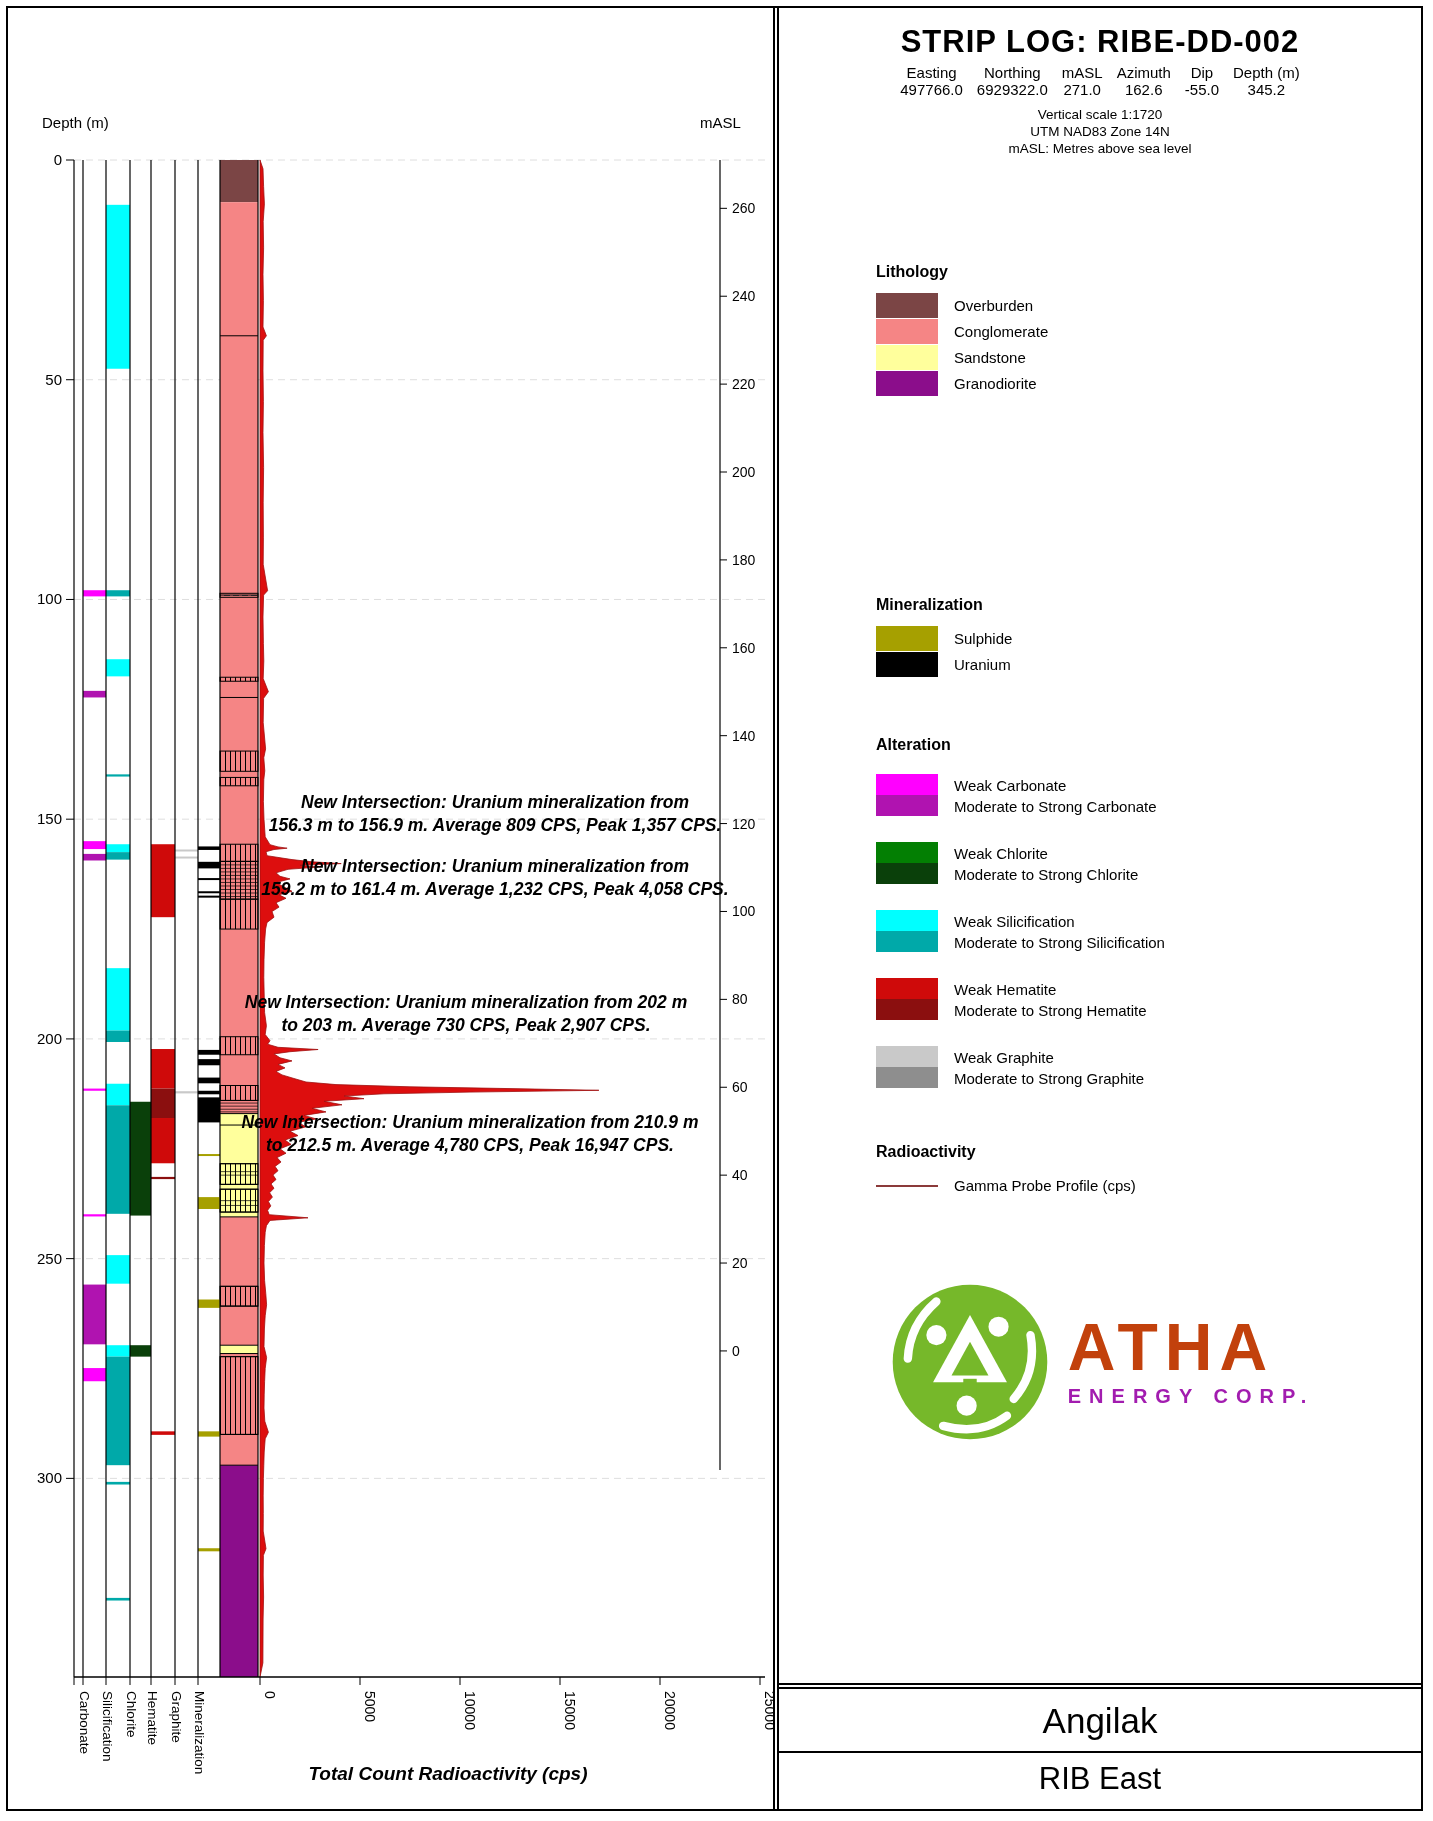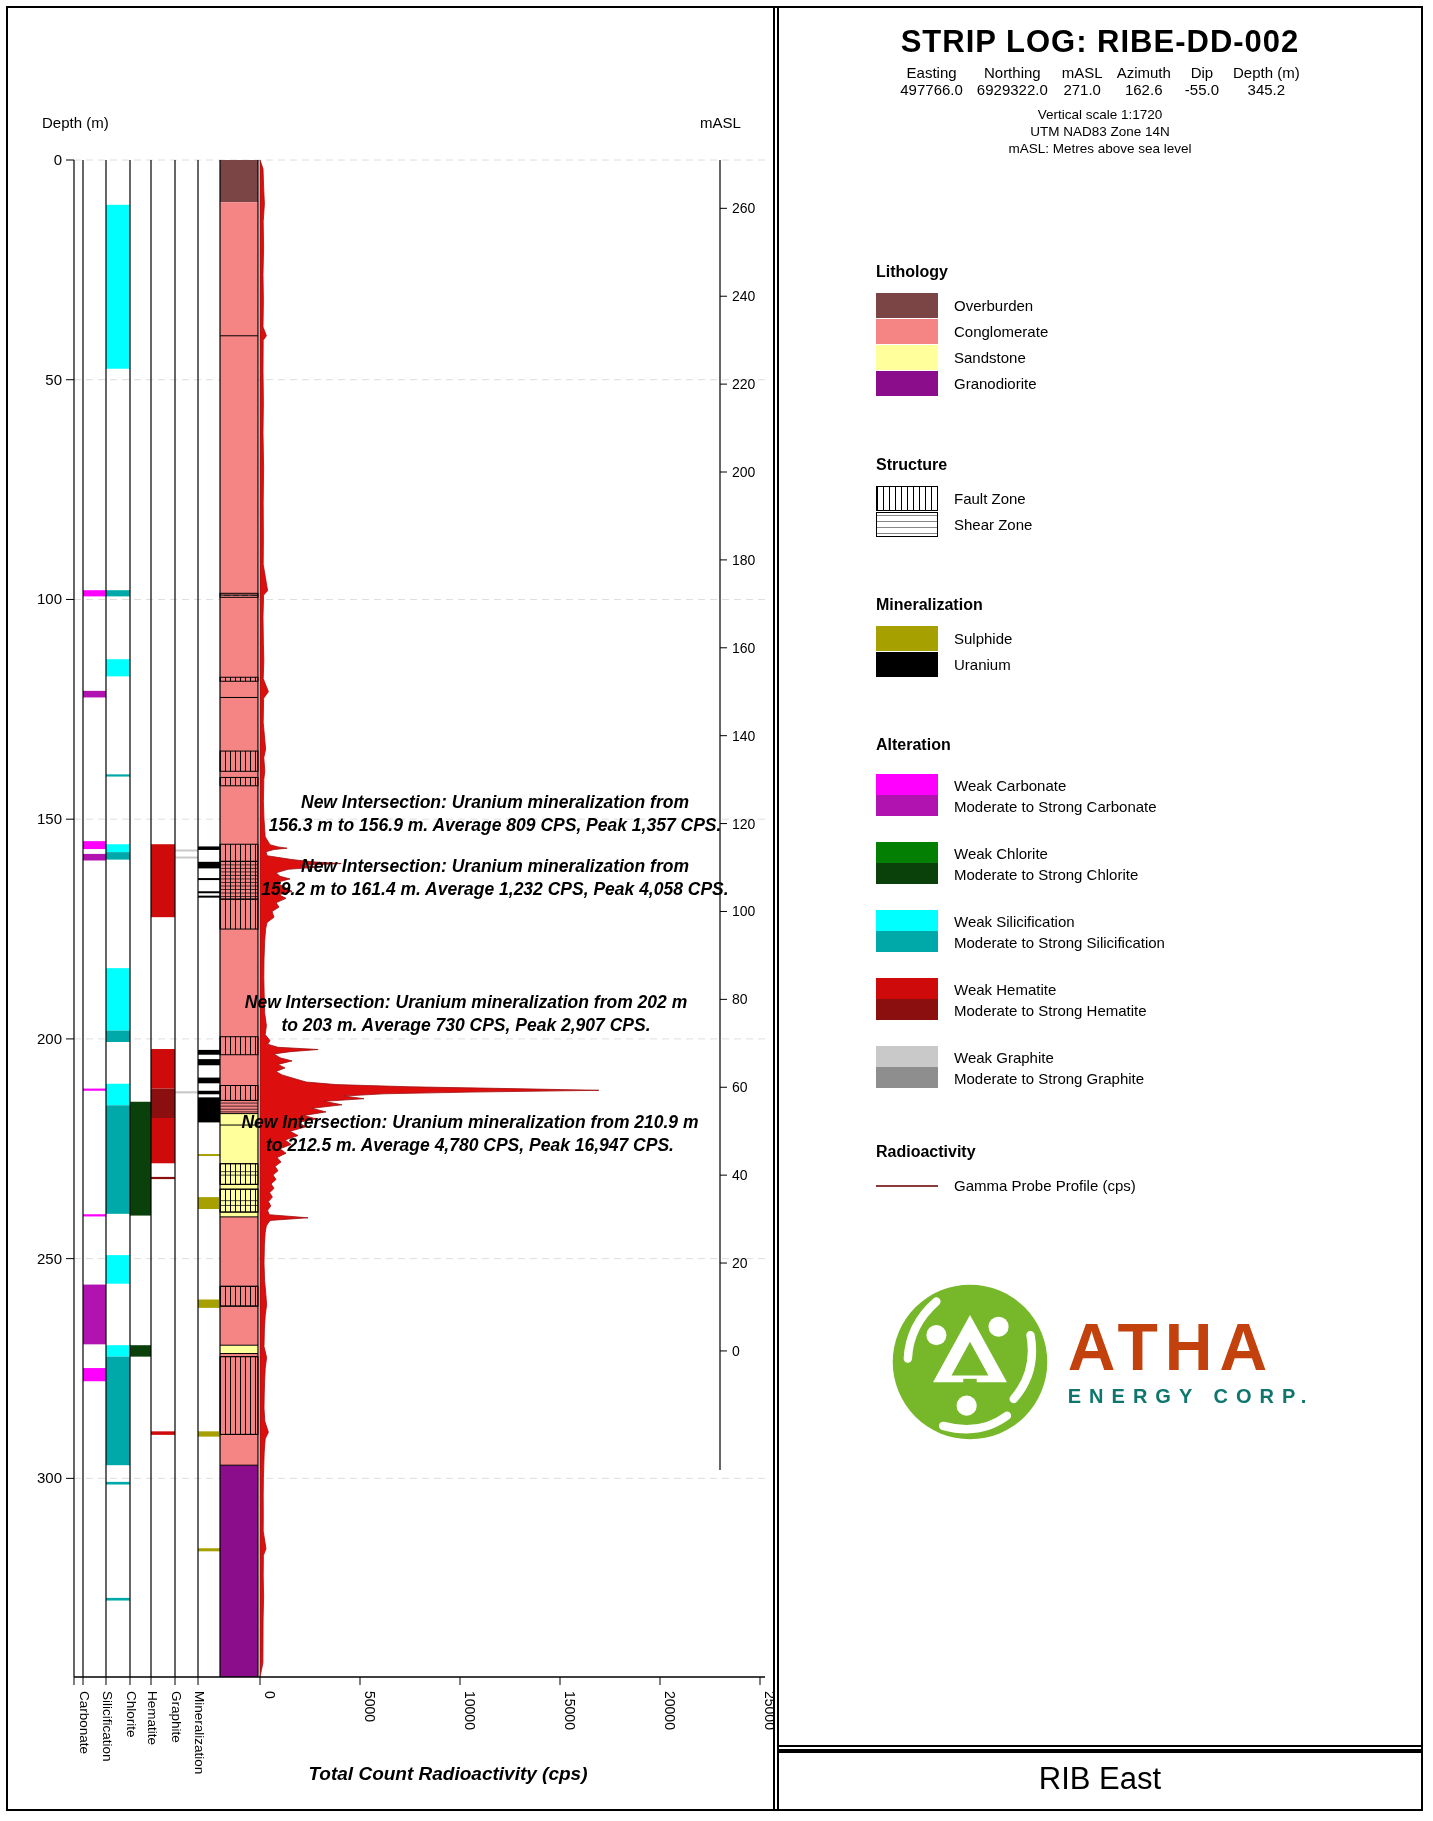--- a/index.html
+++ b/index.html
@@ -31,21 +31,21 @@
        border:1px solid #000;box-sizing:border-box;}
   .alt-pair{display:flex;margin-bottom:26px;}
   .alt-swatches{width:62px;margin-right:16px;flex:none;}
   .alt-swatches div{width:62px;height:21px;}
   .alt-labels div{font-size:15px;height:21px;line-height:23px;}
   .radio-row{display:flex;align-items:center;}
   .radio-line{width:62px;height:0;border-top:2px solid #8B3A3A;margin-right:16px;}
   .logo-block{position:absolute;left:0;width:100%;top:1270px;display:flex;
        align-items:center;justify-content:center;gap:14px;}
   .logo-text .atha{font-size:66px;font-weight:bold;letter-spacing:7px;color:#c2410c;line-height:60px;}
-  .logo-text .corp{font-size:20px;letter-spacing:8px;color:#0f766e;font-weight:bold;margin-top:8px;}
+  .logo-text .corp{font-size:20px;letter-spacing:8px;color:#a21caf;font-weight:bold;margin-top:8px;}
   .rp-footer{position:absolute;left:0;bottom:0;width:100%;border-top:6px double #000;}
   .footer-main{font-size:35px;text-align:center;padding:12px 0 10px 0;}
   .footer-sub{font-size:31px;text-align:center;border-top:2px solid #000;padding:8px 0 12px 0;}
 </style>
 </head>
 <body>
 
 <div class="outer-frame">
 
   <div class="strip-panel">
@@ -340,33 +340,20 @@
             <div class="swatch " style="background: rgb(255, 255, 156);"></div>
             <div class="leg-label">Sandstone</div>
           </div>
           <div class="leg-row">
             <div class="swatch " style="background: rgb(139, 13, 139);"></div>
             <div class="leg-label">Granodiorite</div>
           </div>
         </div>
     </div>
 
-    <div class="leg-section" style="top:448px;">
-      <div class="leg-head">Structure</div>
-      <div id="structure-items">
-          <div class="leg-row">
-            <div class="swatch pat-fault"></div>
-            <div class="leg-label">Fault Zone</div>
-          </div>
-          <div class="leg-row">
-            <div class="swatch pat-shear"></div>
-            <div class="leg-label">Shear Zone</div>
-          </div>
-        </div>
-    </div>
 
     <div class="leg-section" style="top:588px;">
       <div class="leg-head">Mineralization</div>
       <div id="mineralization-items">
           <div class="leg-row">
             <div class="swatch " style="background: rgb(166, 160, 0);"></div>
             <div class="leg-label">Sulphide</div>
           </div>
           <div class="leg-row">
             <div class="swatch " style="background: rgb(0, 0, 0);"></div>
@@ -458,17 +445,18 @@
           <circle cx="48" cy="76" r="6"></circle>
         </g>
       </svg>
       <div class="logo-text">
         <div class="atha">ATHA</div>
         <div class="corp">ENERGY CORP.</div>
       </div>
     </div>
 
     <div class="rp-footer">
+      <div class="footer-main">Angilak</div>
       <div class="footer-sub">RIB East</div>
     </div>
 
   </div>
 </div>
 
 </body></html>

